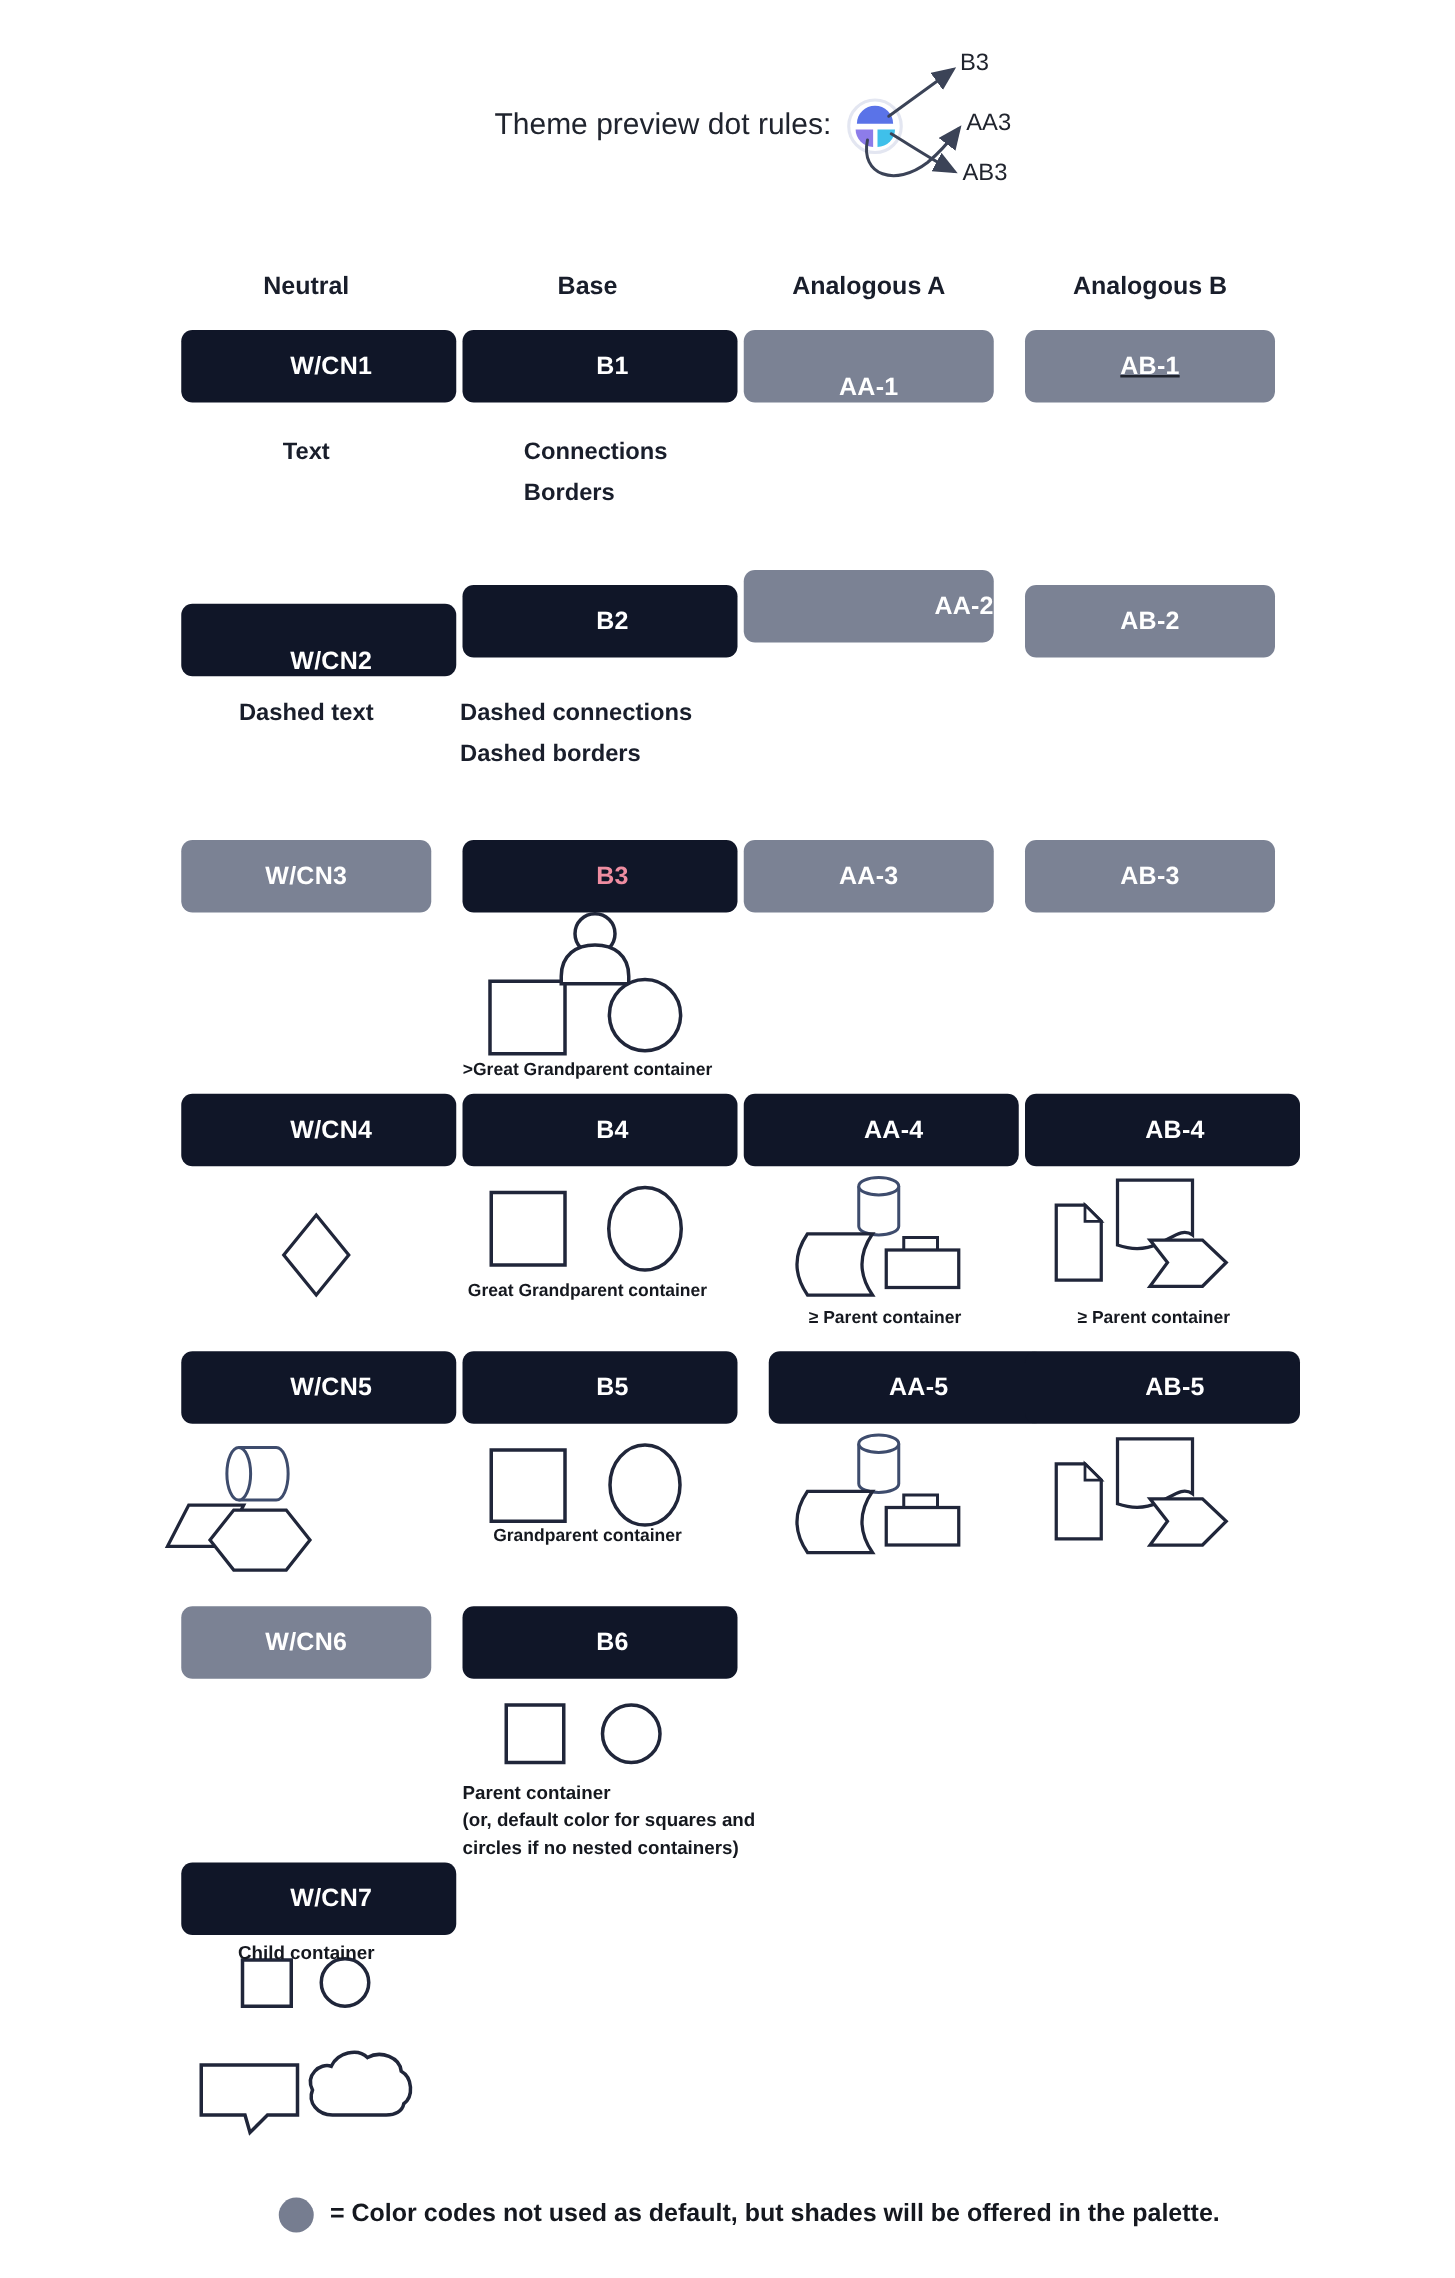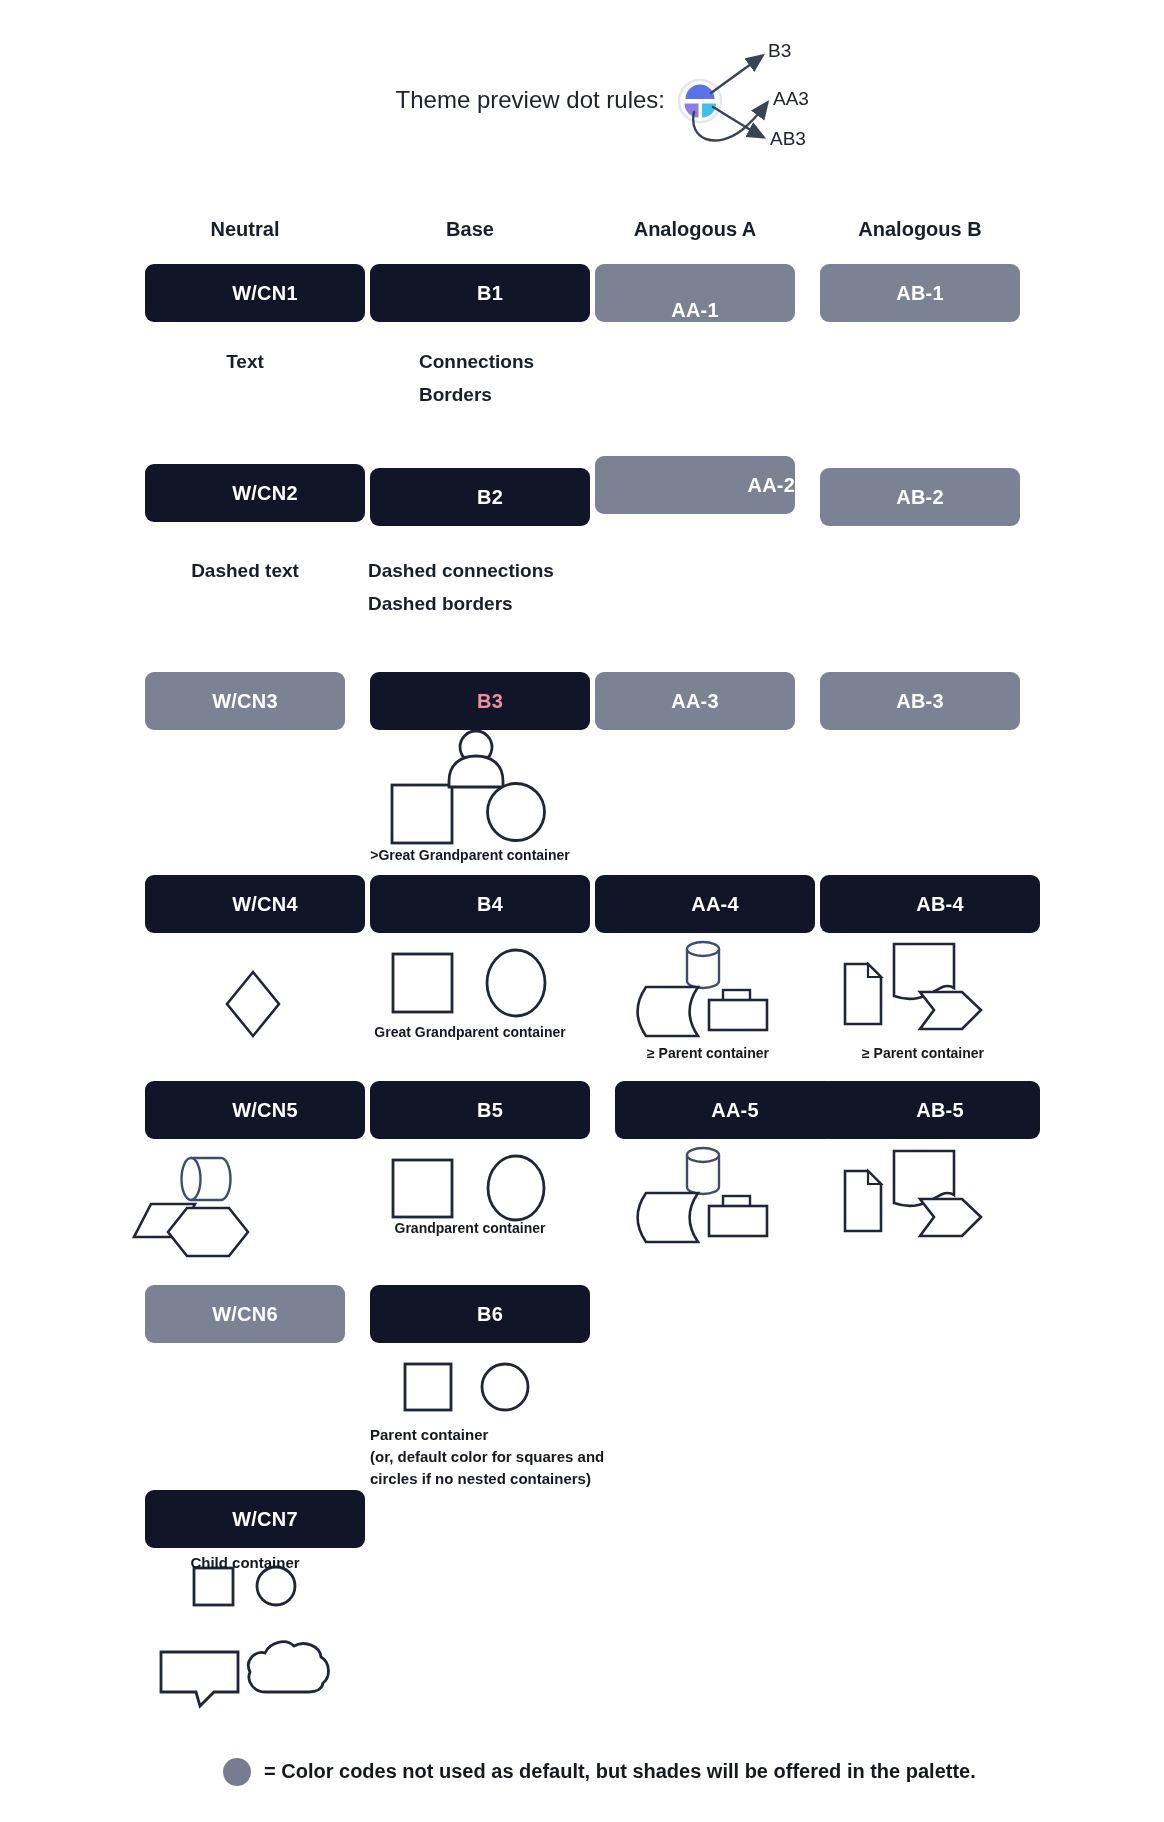--- a/index.html
+++ b/index.html
@@ -120,28 +120,28 @@
 
   <div class="swatch dark" style="left:145px;top:264px;">
       <span>W/CN1</span>
     </div>
   <div class="swatch dark" style="left:370px;top:264px;">
       <span>B1</span>
     </div>
   <div class="swatch gray" style="left:595px;top:264px;align-items:flex-end;">
       <span>AA-1</span>
     </div>
-  <div class="swatch gray" style="left:820px;top:264px;">
+  <div class="swatch gray" style="left:820px;top:264px;text-decoration:underline;">
       <span>AB-1</span>
     </div>
   <div class="abs rowlabel center" style="left:145px;top:345px;width:200px;">Text</div>
   <div class="abs rowlabel" style="left:419px;top:345px;">Connections
 Borders</div>
 
-  <div class="swatch dark" style="left:145px;top:464px;">
+  <div class="swatch dark" style="left:145px;top:483px;align-items:flex-end;">
       <span>W/CN2</span>
     </div>
   <div class="swatch dark" style="left:370px;top:468px;">
       <span>B2</span>
     </div>
   <div class="swatch gray" style="left:595px;top:456px;justify-content:flex-end;">
       <span>AA-2</span>
     </div>
   <div class="swatch gray" style="left:820px;top:468px;">
       <span>AB-2</span>

